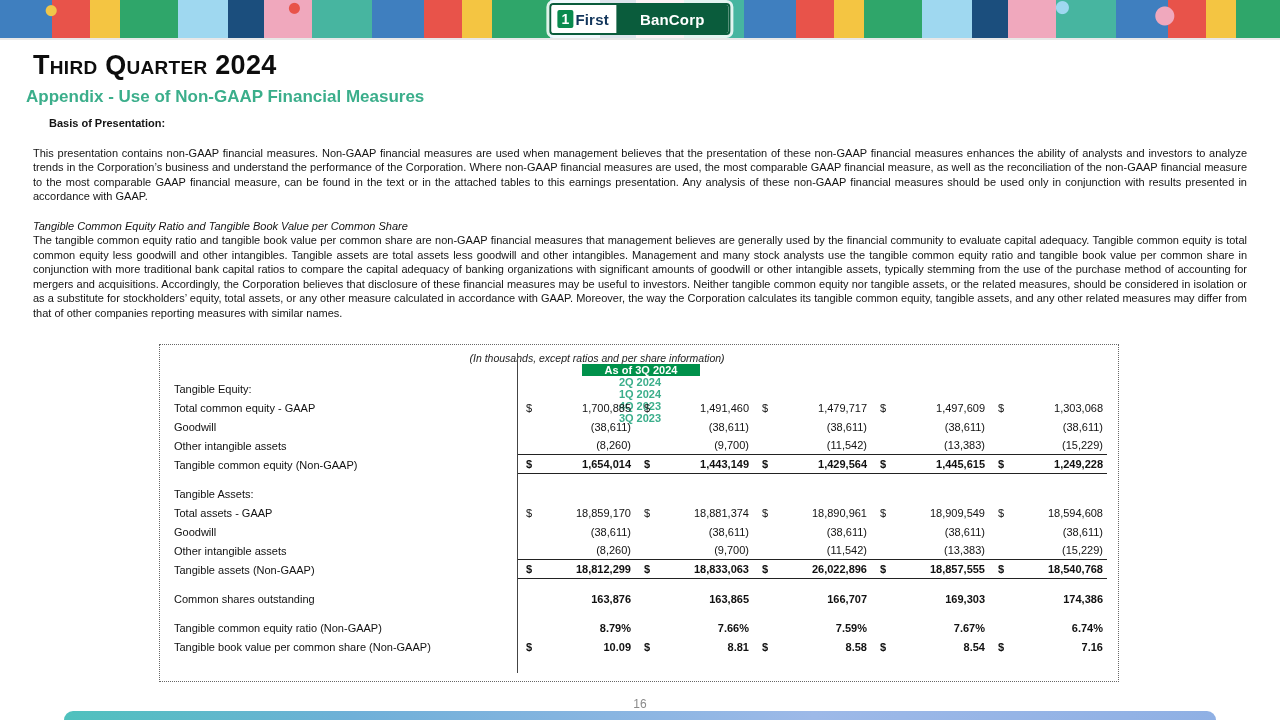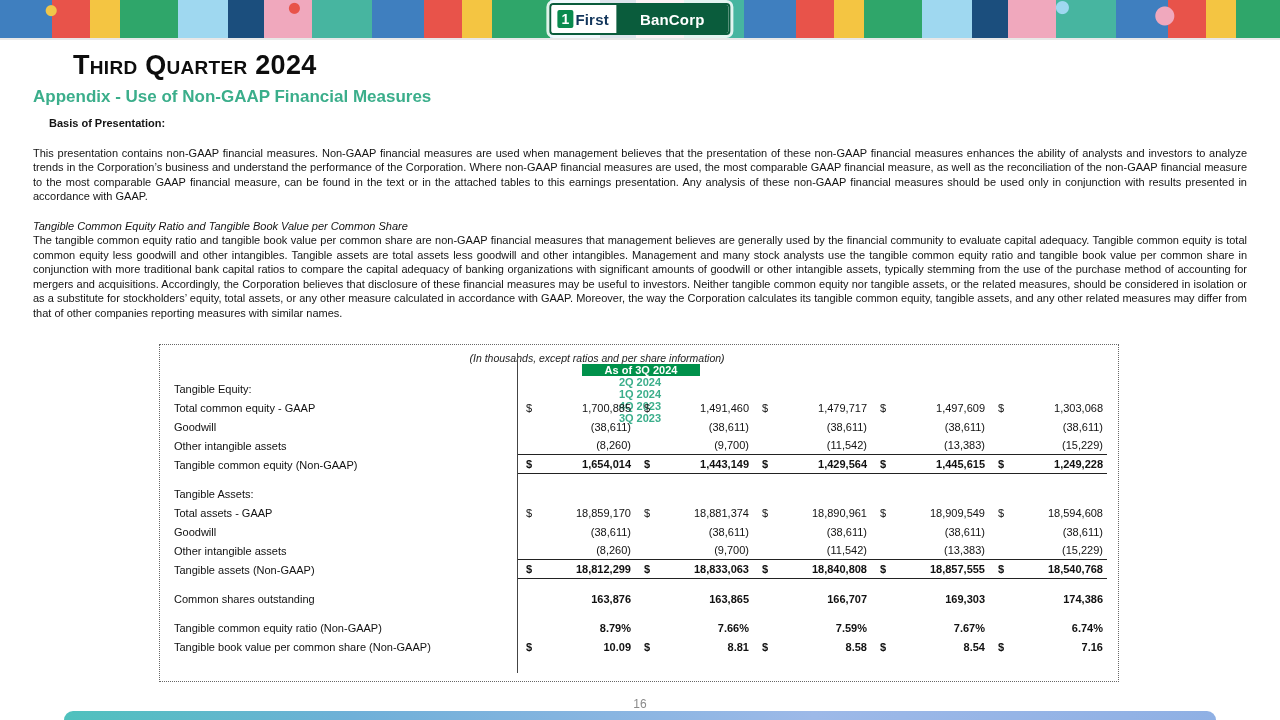--- a/index.html
+++ b/index.html
@@ -45,24 +45,24 @@
   }
   .logo-right {
     background:#0a5c3c; color:#ffffff; display:flex; align-items:center;
     padding:0 24px; font-weight:bold; font-size:15px; letter-spacing:.2px;
   }
 
   
   .title {
     position:absolute; left:33px; top:50px;
     font-size:27px; font-weight:bold; color:#0d0d0d;
-    font-variant:small-caps; letter-spacing:.3px;margin-left:40px;
+    font-variant:small-caps; letter-spacing:.3px;
   }
   .subtitle {
-    position:absolute; left:33px; top:87px;
+    position:absolute; left:26px; top:87px;
     font-size:17px; font-weight:600; color:#3BAE8B;
   }
 
   
   .textblock {
     position:absolute; left:33px; top:116px; width:1214px;
     font-size:11px; line-height:1.32; text-align:justify; color:#141414;
   }
   .basis-heading { font-weight:bold; margin:0 0 15px 16px; }
   .sec-heading   { margin:0; }
@@ -319,21 +319,21 @@
           <div class="tcell">
             <span class="dollar">$</span>
             <span class="num">18,812,299</span>
           </div>
           <div class="tcell">
             <span class="dollar">$</span>
             <span class="num">18,833,063</span>
           </div>
           <div class="tcell">
             <span class="dollar">$</span>
-            <span class="num">18,840,808</span>
+            <span class="num">26,022,896</span>
           </div>
           <div class="tcell">
             <span class="dollar">$</span>
             <span class="num">18,857,555</span>
           </div>
           <div class="tcell">
             <span class="dollar">$</span>
             <span class="num">18,540,768</span>
           </div>
         </div>

